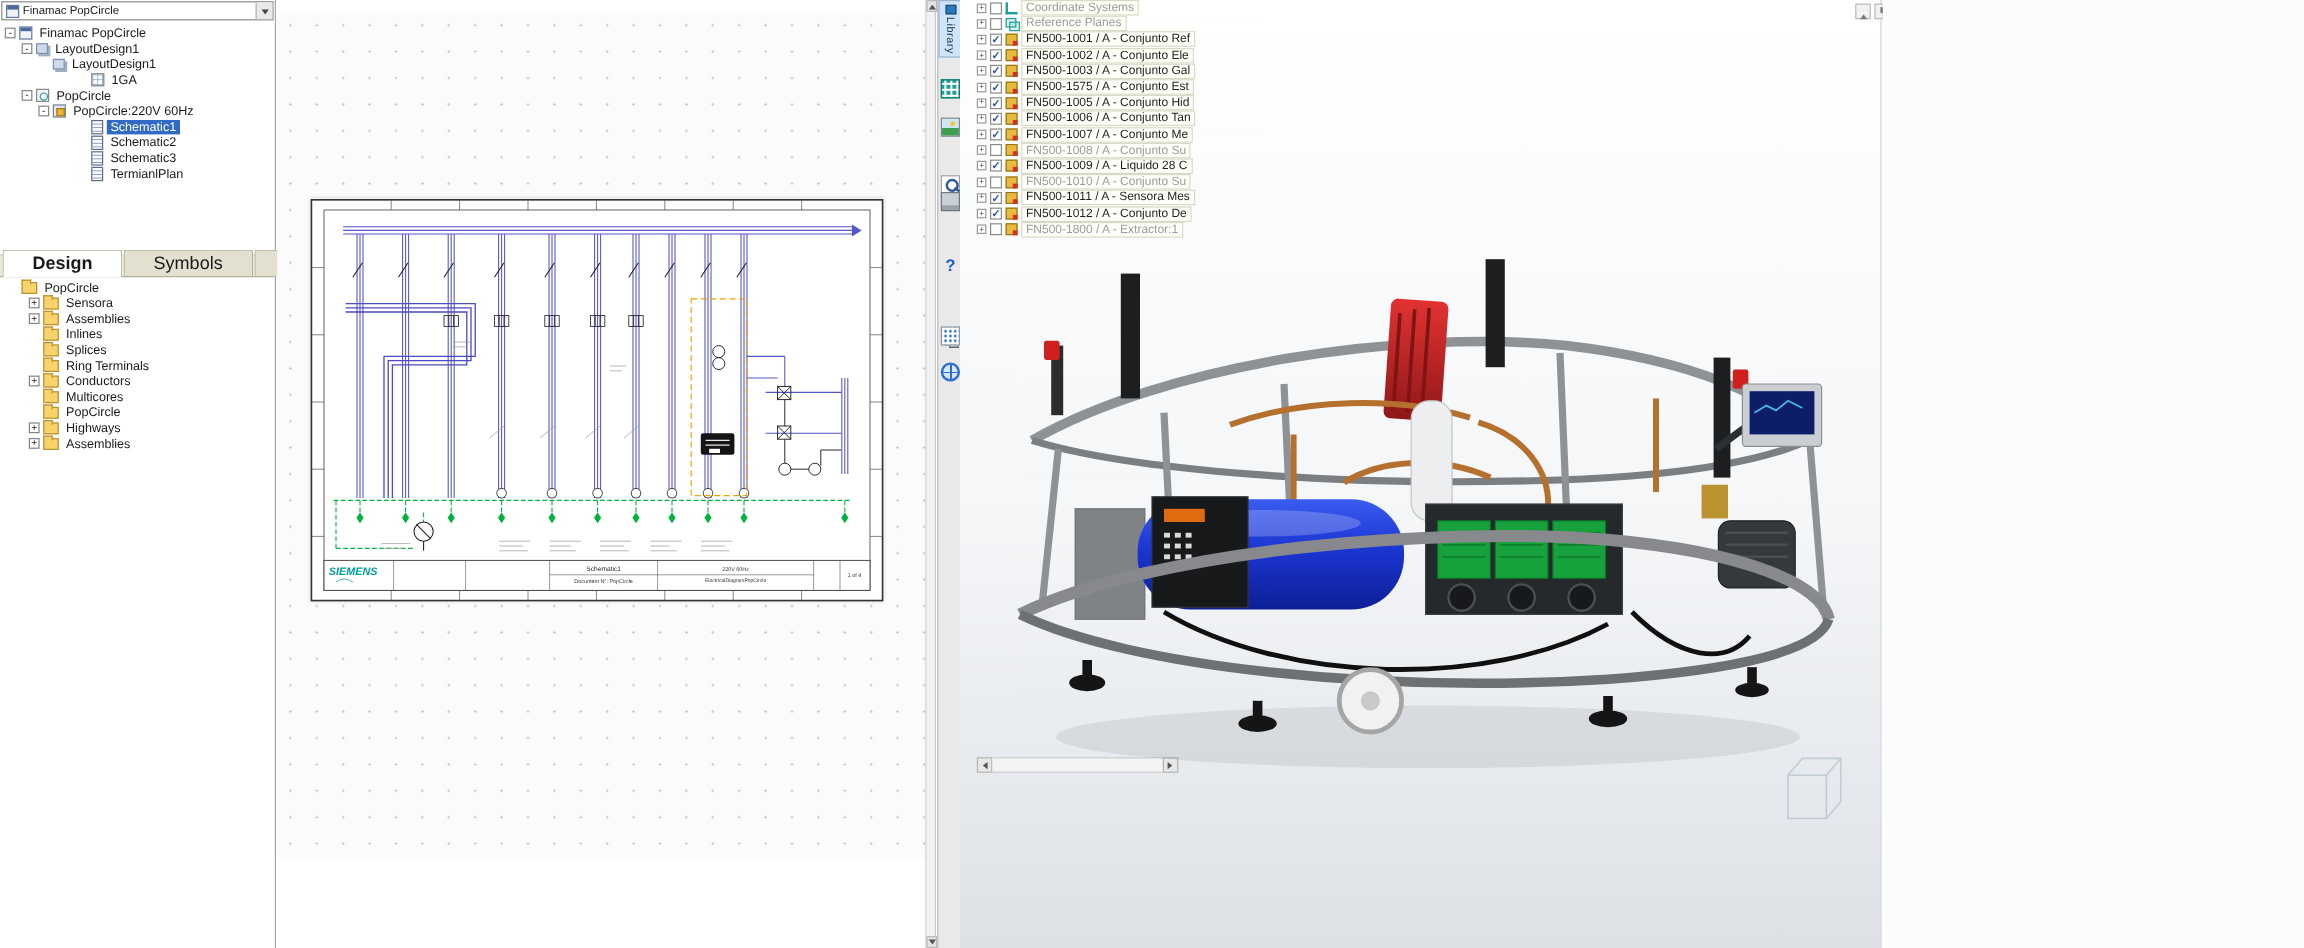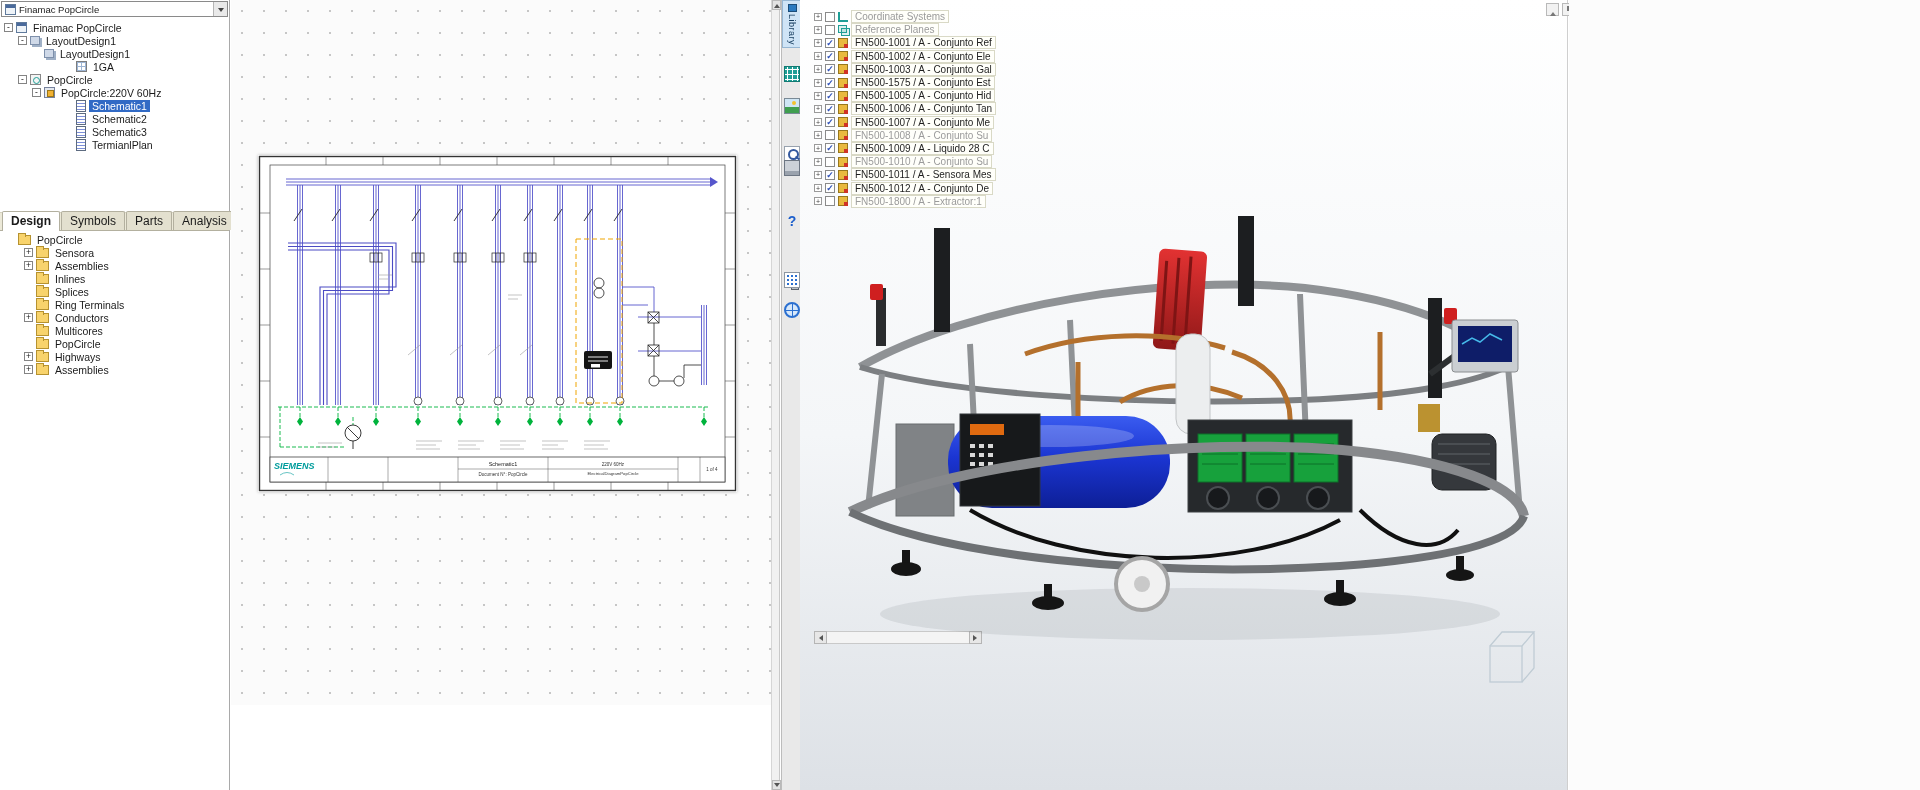--- a/index.html
+++ b/index.html
@@ -29,25 +29,25 @@
   .ic-grid{background:#fff;border:1px solid #7d7d7d;background-image:linear-gradient(#9db5d5 1px,transparent 1px),linear-gradient(90deg,#9db5d5 1px,transparent 1px);background-size:4px 4px}
   .ic-design{background:#f4f4f4;border:1px solid #888}
   .ic-design::before{content:'';position:absolute;left:2px;top:2px;width:5px;height:5px;border:1.5px solid #1f9e96;border-radius:50%}
   .ic-config{background:#e4e8ee;border:1px solid #76819c}
   .ic-config::before{content:'';position:absolute;left:2px;top:2px;width:5px;height:5px;background:#f2b233;border:1px solid #9c7716}
   .ic-sheet{width:10px;height:12px;background:#fff;border:1px solid #5d6b80;background-image:linear-gradient(#7c8fd9 1px,transparent 1px);background-size:100% 3px;background-position:0 2px}
   .ic-folder{width:13px;height:10px;background:#f8d36c;border:1px solid #b69230;margin-top:1px}
   .ic-folder::before{content:'';position:absolute;left:-1px;top:-3px;width:6px;height:3px;background:#f8d36c;border:1px solid #b69230;border-bottom:none}
   
   #left-tabs{position:absolute;left:0;top:212px;width:229px;height:19px;background:#ece9d8;border-top:1px solid #d6d2bf;border-bottom:1px solid #b3b09f;display:flex;align-items:flex-end;padding-left:2px}
-  .tab{padding:2px 8px;font-size:12px;border:1px solid #b3b09f;border-bottom:none;background:#e3e0cf;margin-right:1px;border-radius:2px 2px 0 0;cursor:default}
+  .tab{padding:2px 24px;font-size:15px;border:1px solid #b3b09f;border-bottom:none;background:#e3e0cf;margin-right:1px;border-radius:2px 2px 0 0;cursor:default}
   .tab.active{background:#fff;position:relative;top:1px;padding-bottom:3px;font-weight:bold}
 
   
-  #canvas{position:absolute;left:231px;top:0;width:540px;height:705px;background:#fbfbfb;background-image:radial-gradient(circle,#c6c6c6 0.8px,transparent 1px);background-size:22px 22px}
+  #canvas{position:absolute;left:231px;top:10px;width:540px;height:705px;background:#fbfbfb;background-image:radial-gradient(circle,#c6c6c6 0.8px,transparent 1px);background-size:22px 22px}
   #sheet{position:absolute;left:27px;top:155px;width:479px;height:337px;background:#fff;box-shadow:0 0 3px rgba(0,0,0,.25)}
   #sheet svg{display:block;width:100%;height:100%}
   
   #canvas-vscroll{position:absolute;left:771px;top:0;width:9px;height:790px;background:#f1f1f1;border-left:1px solid #d6d6d6;border-right:1px solid #c9c9c9}
   .sbtn{position:absolute;left:0;width:9px;height:10px;background:#e3e3e3;border:1px solid #b9b9b9;display:flex;align-items:center;justify-content:center}
   .sbtn.up{top:0}.sbtn.down{bottom:0}
   .sbtn.up::before{content:'';border:3px solid transparent;border-bottom:4px solid #555;margin-bottom:2px}
   .sbtn.down::before{content:'';border:3px solid transparent;border-top:4px solid #555;margin-top:2px}
 
   
@@ -68,21 +68,21 @@
   .i-plug{background:transparent;position:relative}
   .i-plug::before{content:'';position:absolute;left:1px;top:3px;width:6px;height:9px;background:#8f969e;border:1px solid #5c636b}
   .i-plug::after{content:'';position:absolute;right:1px;top:5px;width:6px;height:9px;background:#b9bfc6;border:1px solid #5c636b}
   .i-table{background:#fff;border:1px solid #8b96a2;background-image:radial-gradient(circle,#2a6fd0 1px,transparent 1.2px);background-size:4px 4px;background-position:1px 1px}
   .i-globe{border:2px solid #2a6fd0;border-radius:50%;background:linear-gradient(90deg,transparent 6px,#2a6fd0 6px,#2a6fd0 7px,transparent 7px),linear-gradient(transparent 6px,#2a6fd0 6px,#2a6fd0 7px,transparent 7px),#d7e8fa}
 
   
   #viewport{position:absolute;left:800px;top:0;width:768px;height:790px;background:linear-gradient(180deg,#ffffff 0%,#f4f6f8 55%,#dde1e6 100%);border-right:1px solid #cfcfcf}
   #right-gap{position:absolute;left:1569px;top:0;width:351px;height:790px;background:#fcfcfc}
   
-  #feature-tree{position:absolute;left:14px;top:10px}
+  #feature-tree{position:absolute;left:14px;top:0}
   .frow{display:flex;align-items:center;height:13.2px;cursor:default}
   .fexp{width:8px;height:8px;border:1px solid #9a9a9a;background:#fff;font-size:7px;color:#444;margin-right:3px;display:flex;align-items:center;justify-content:center;flex:none}
   .fexp::before{content:'+'}
   .cb{width:10px;height:10px;border:1px solid #8a8a8a;background:#fff;font-size:9px;line-height:8px;text-align:center;color:#2d50b8;font-weight:bold;margin-right:3px;flex:none}
   .ic-part{width:10px;height:10px;background:#e9b93f;border:1px solid #97781e;margin-right:3px;position:relative;flex:none}
   .ic-part::after{content:'';position:absolute;right:-1px;bottom:-1px;width:4px;height:4px;background:#cf3326}
   .ic-coord{width:10px;height:10px;border-left:2px solid #1f9e96;border-bottom:2px solid #1f9e96;margin-right:3px;flex:none}
   .ic-planes{width:10px;height:10px;position:relative;margin-right:3px;flex:none}
   .ic-planes::before{content:'';position:absolute;left:0;top:0;width:7px;height:6px;border:1px solid #1f9e96;background:rgba(31,158,150,.15)}
   .ic-planes::after{content:'';position:absolute;left:3px;top:3px;width:7px;height:6px;border:1px solid #1f9e96;background:rgba(31,158,150,.15)}

